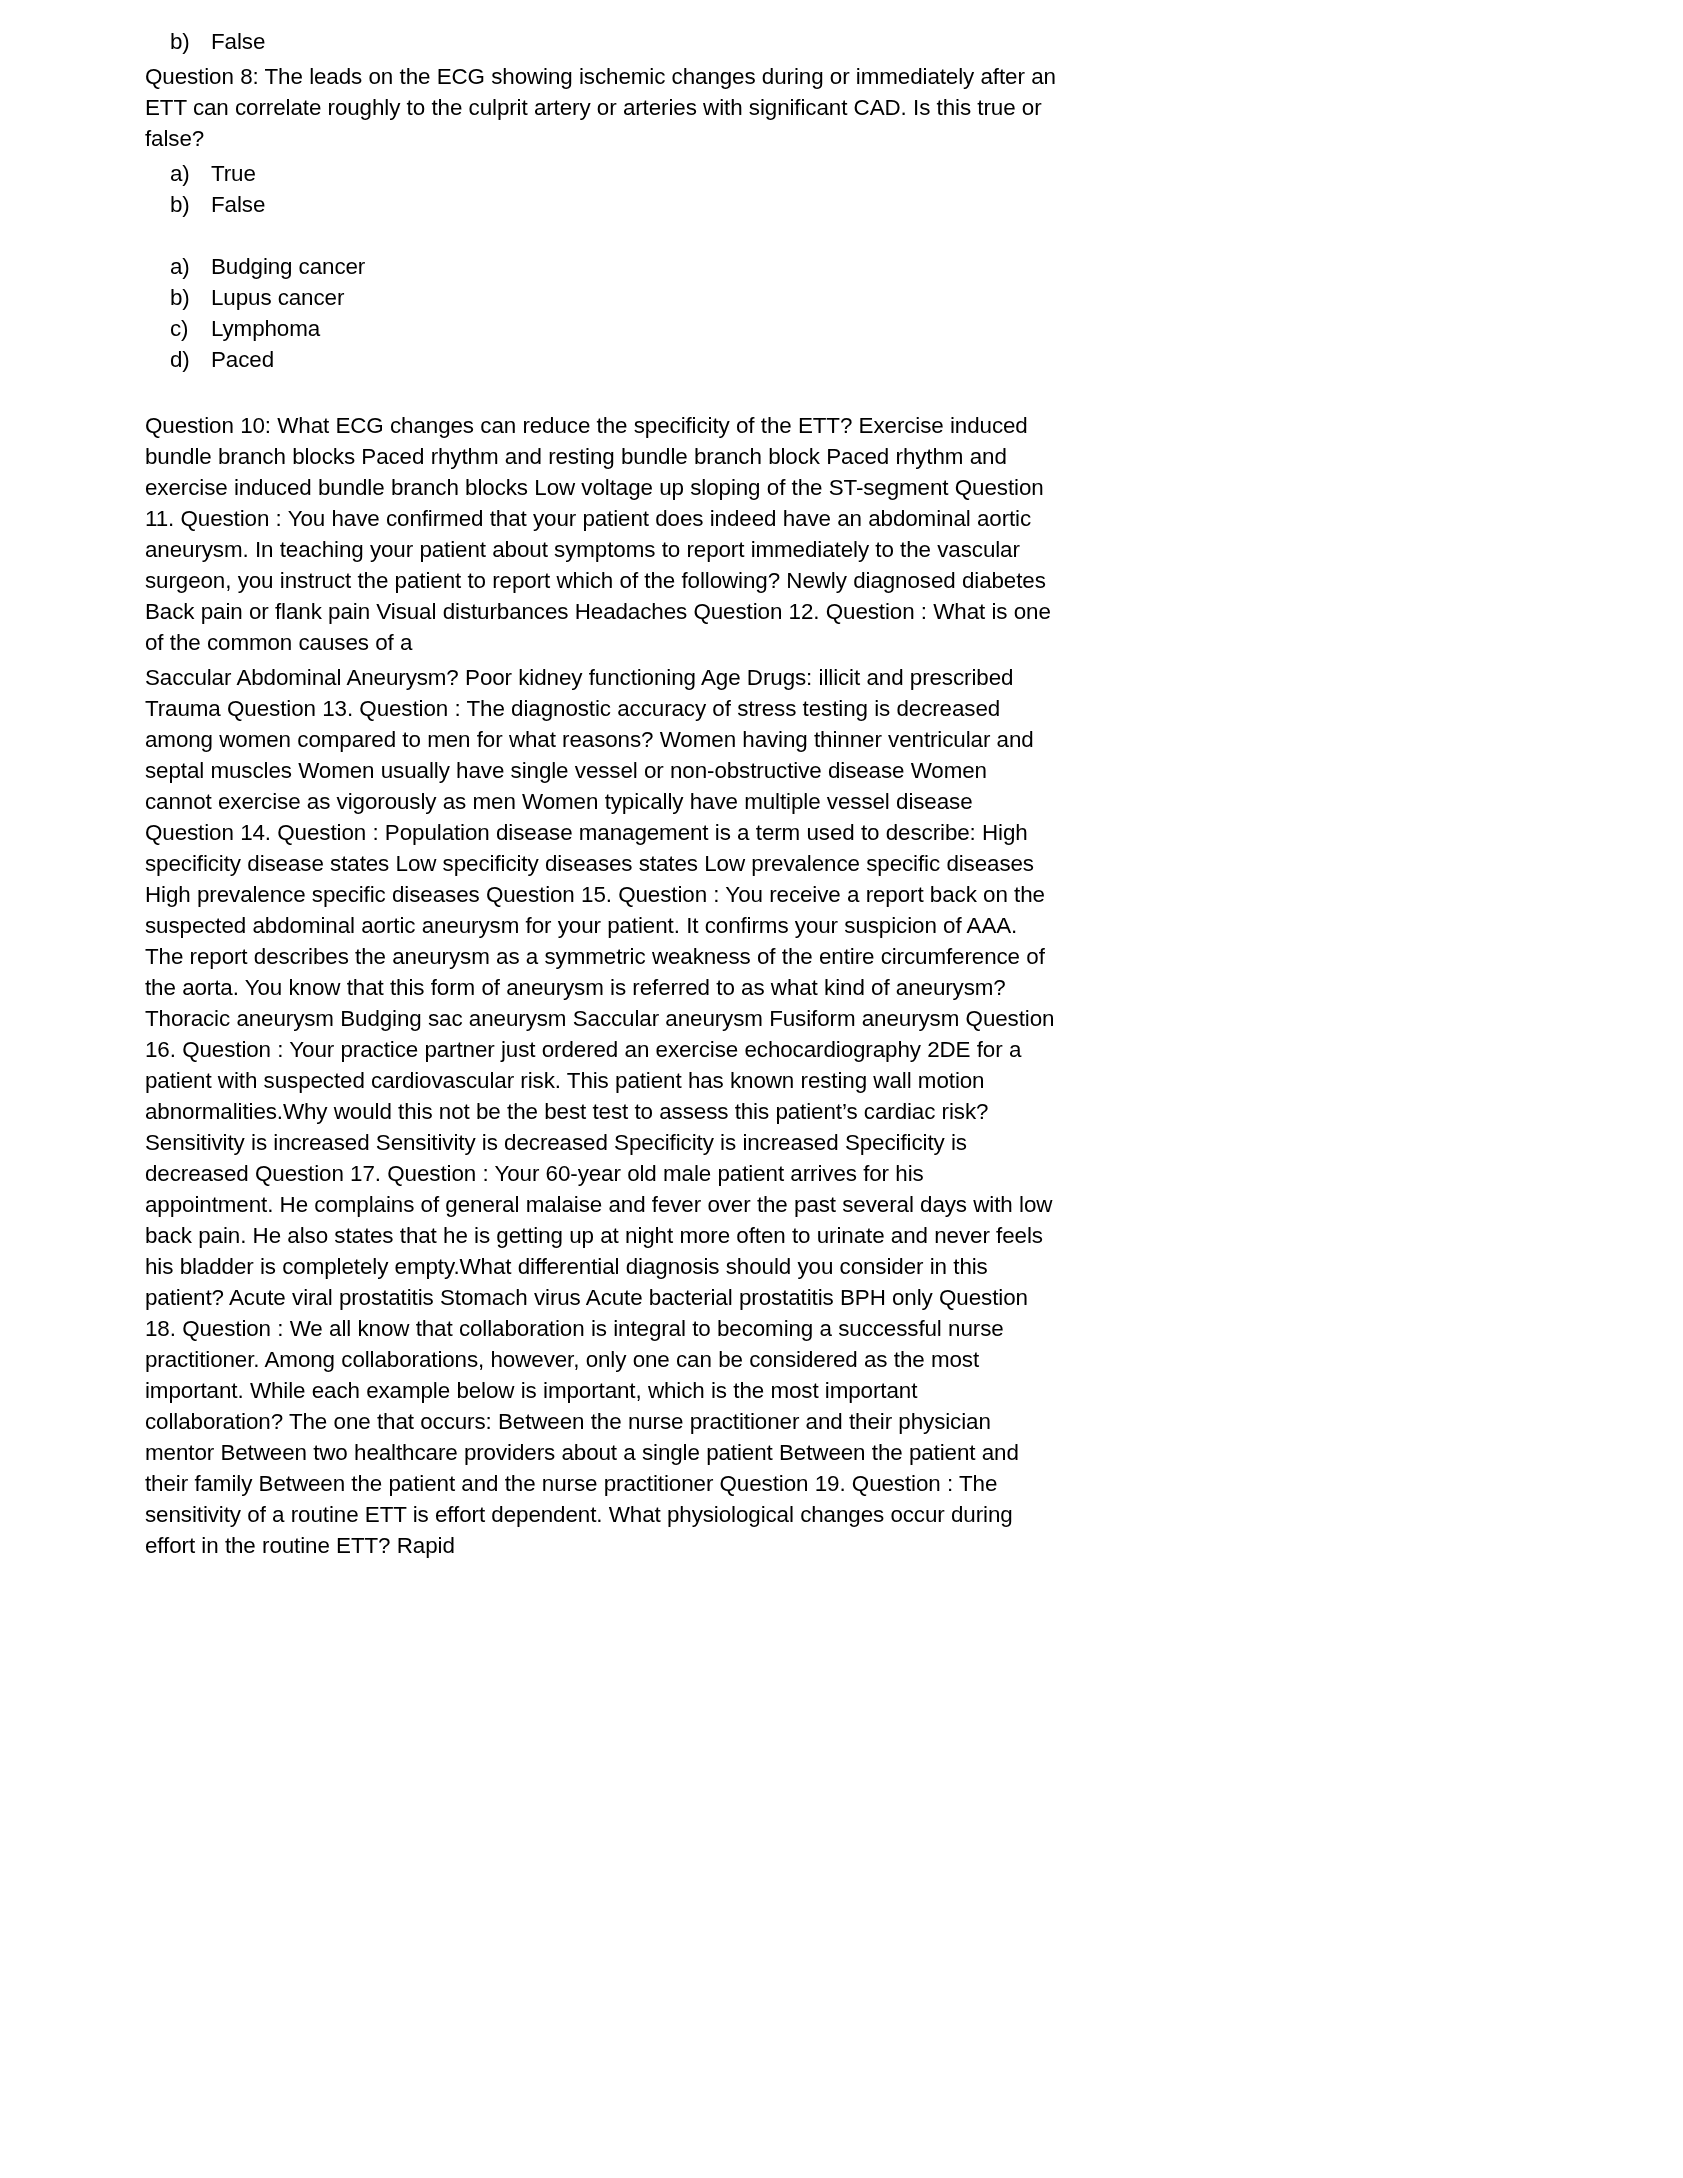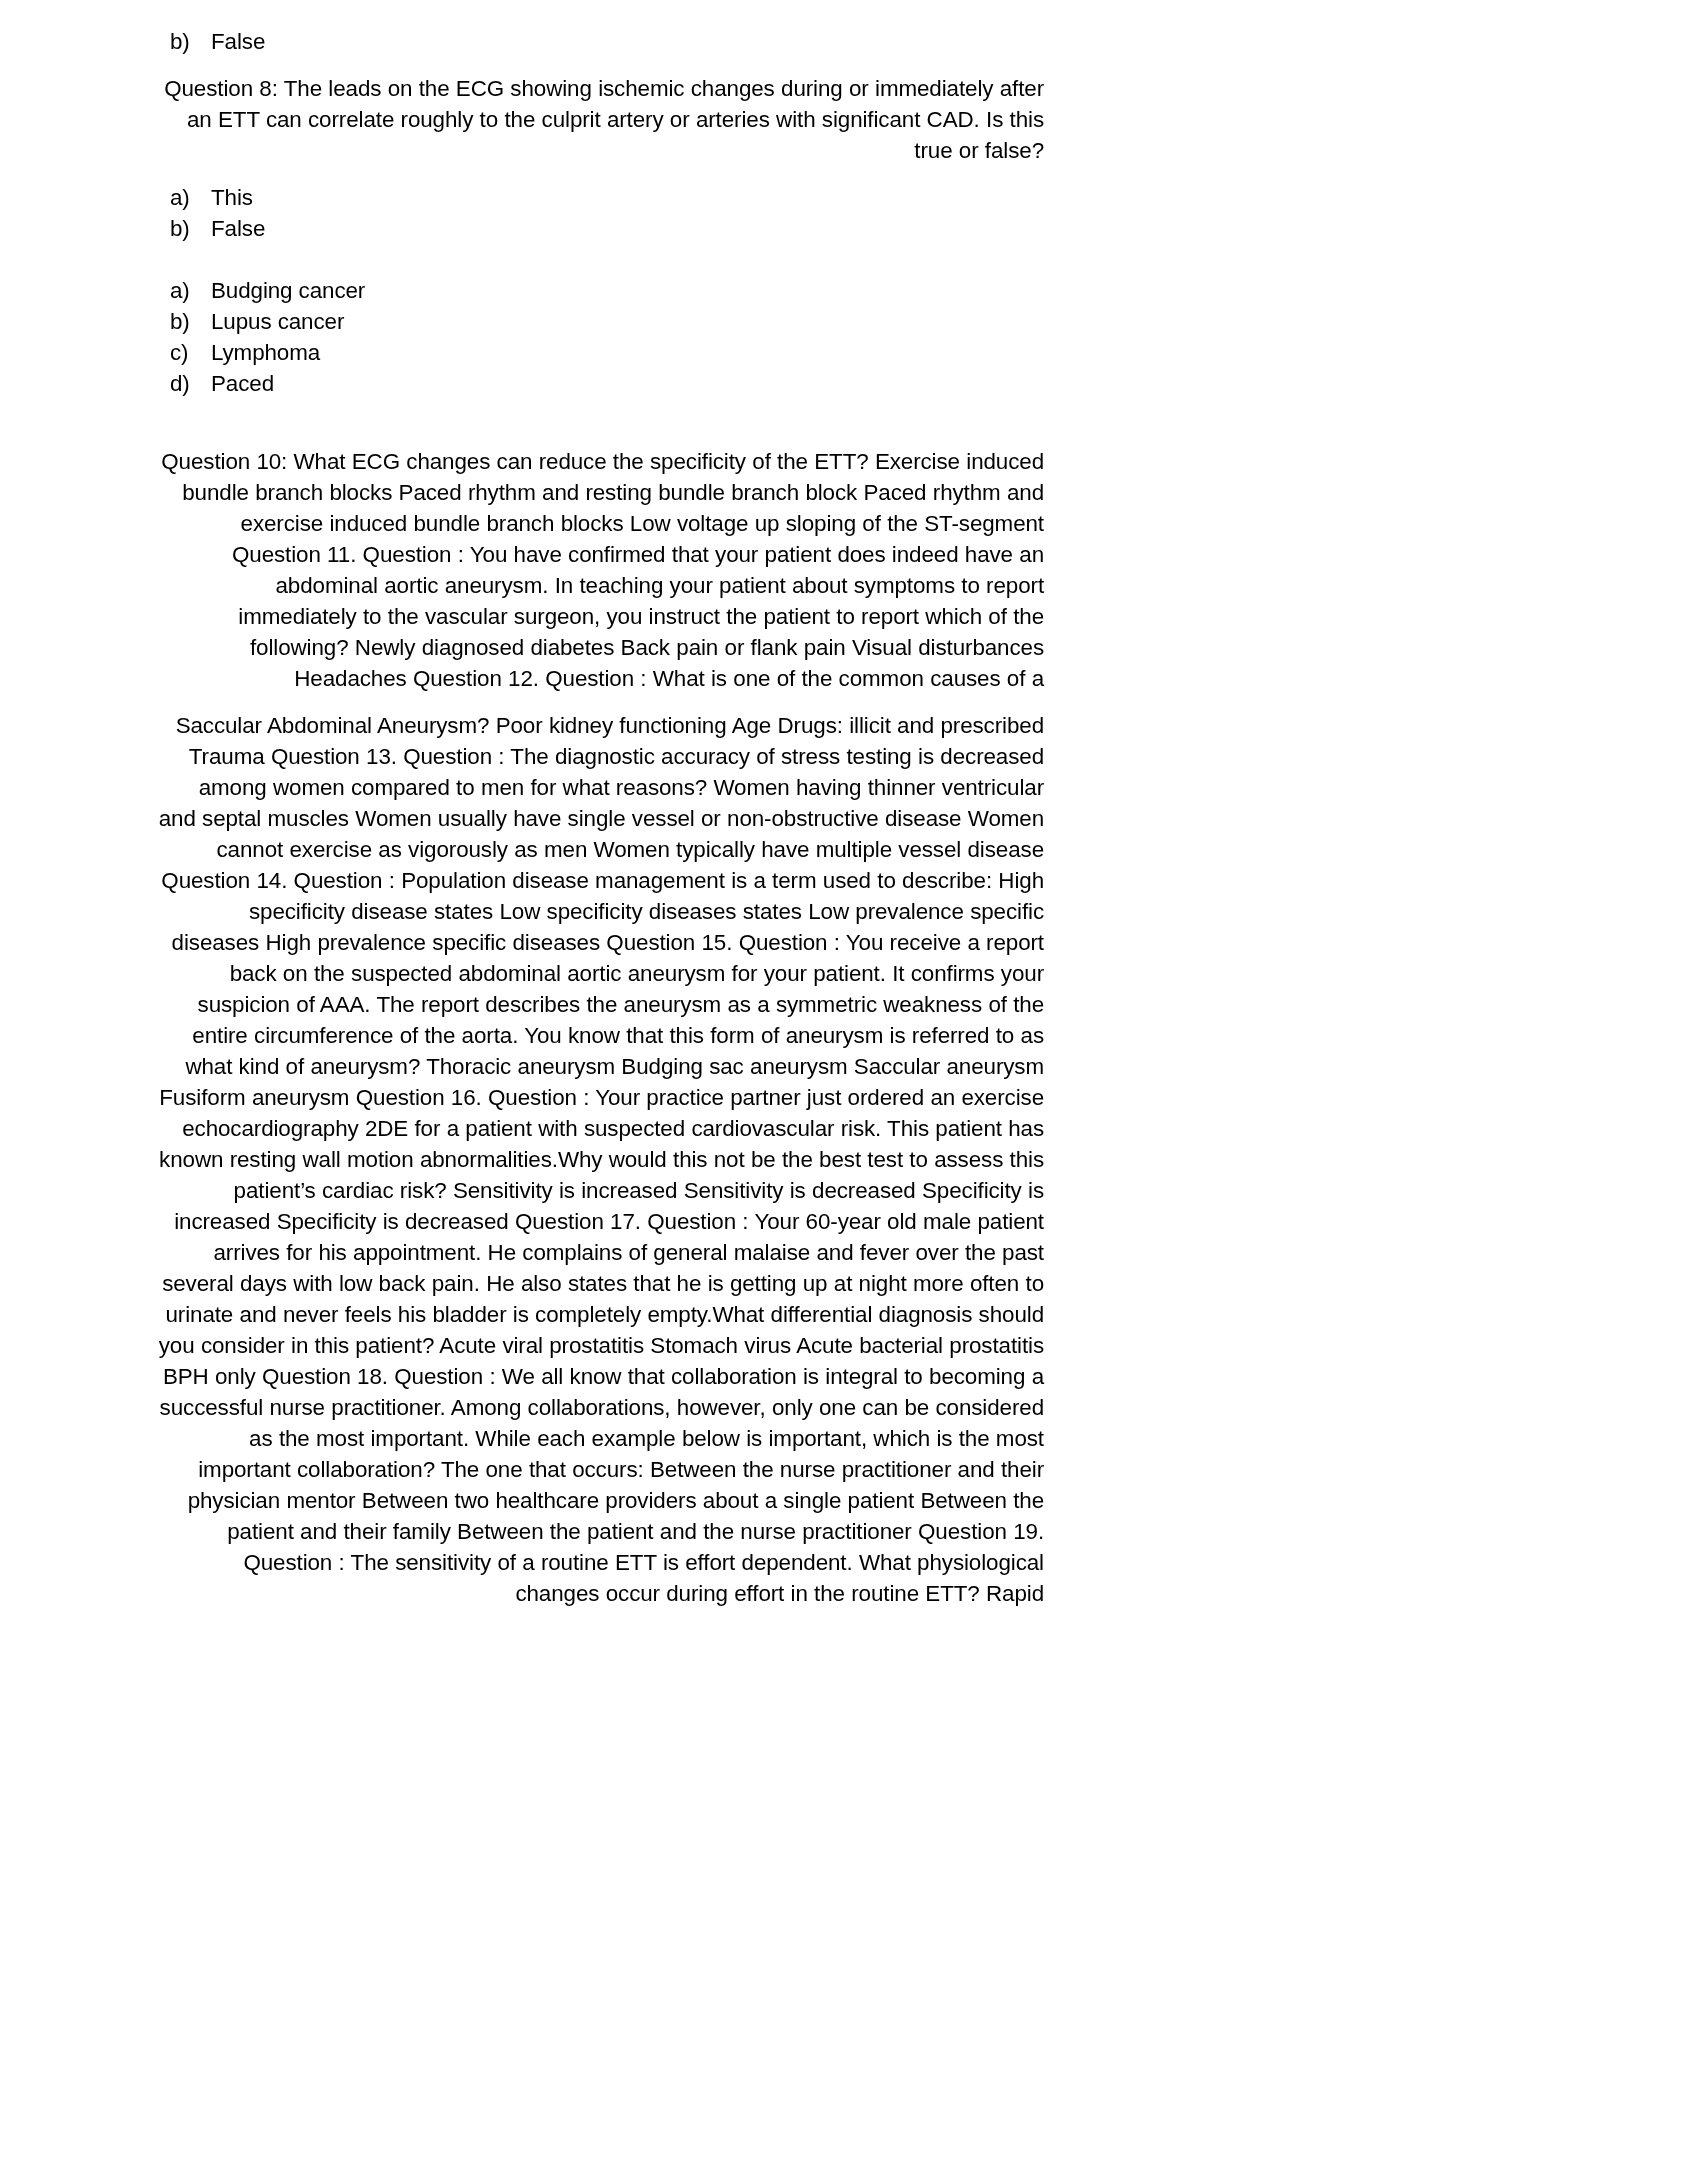--- a/index.html
+++ b/index.html
@@ -22,27 +22,27 @@
     box-sizing: border-box;
     padding: 0;
   }
   .content {
     position: absolute;
     left: 141px;
     top: 26px;
     width: 919px;
   }
   p.para {
-    margin: 16px;
+    margin: 4px;
     padding: 0;
     font-size: 22.4px;
     line-height: 31px;
     letter-spacing: -0.1px;
     word-spacing: 0.2px;
-    text-align: right;
+    text-align: left;
     color: #000000;
   }
   ol.choices {
     margin: 0;
     padding: 0;
     list-style: none;
   }
   ol.choices li {
     position: relative;
     margin: 0;
@@ -76,21 +76,21 @@
         <span class="marker">b)</span>
         <span>False</span>
       </li>
     </ol>
 
     <p class="para">Question 8: The leads on the ECG showing ischemic changes during or immediately after an ETT can correlate roughly to the culprit artery or arteries with significant CAD. Is this true or false?</p>
 
     <ol class="choices">
       <li>
         <span class="marker">a)</span>
-        <span>This</span>
+        <span>True</span>
       </li>
       <li>
         <span class="marker">b)</span>
         <span>False</span>
       </li>
     </ol>
 
     <div class="blank-line"></div>
 
 

